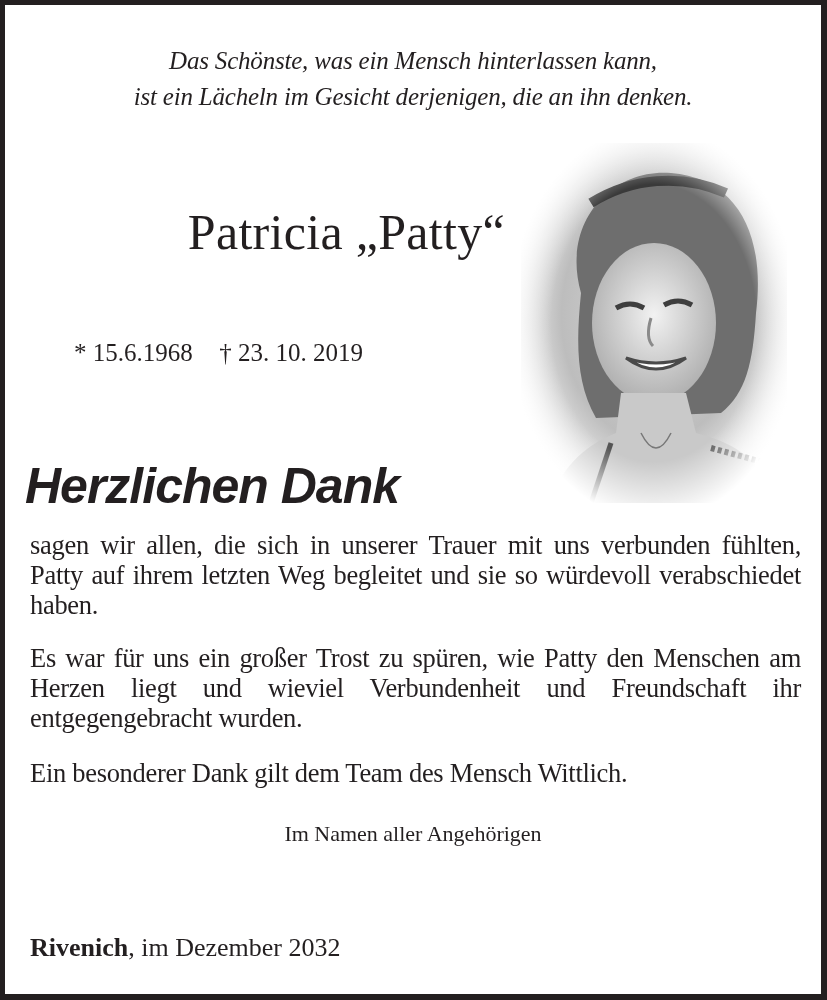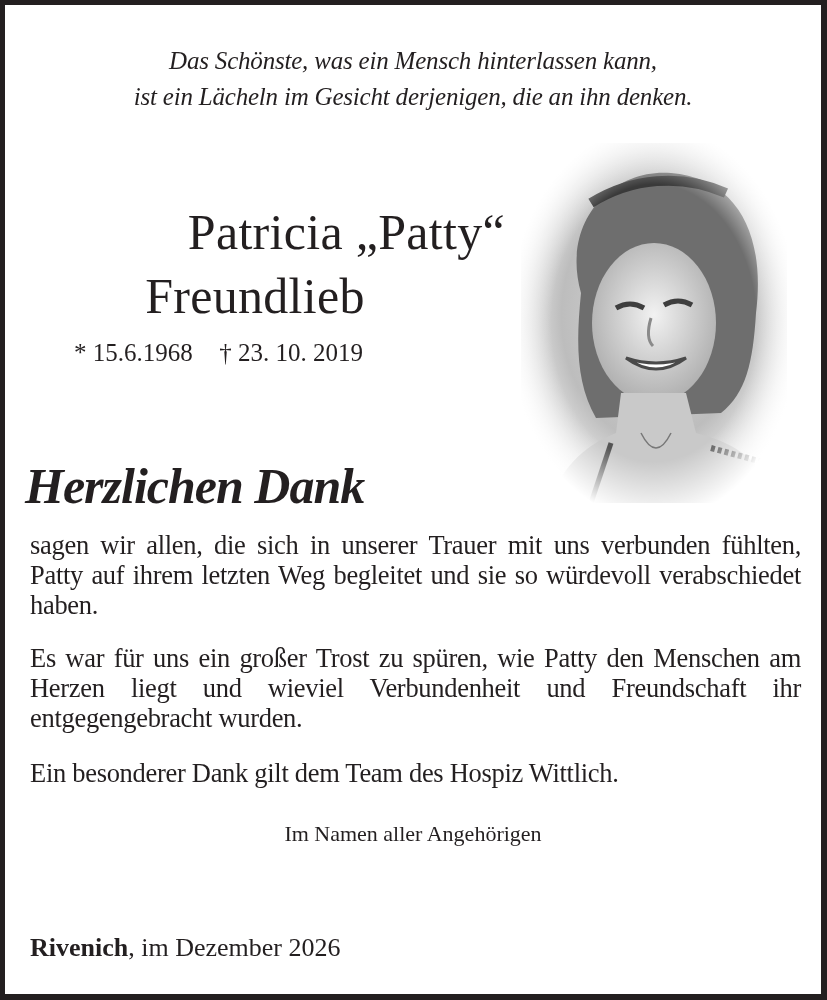--- a/index.html
+++ b/index.html
@@ -17,42 +17,41 @@
   .name {
     font-size: 50px; text-align: center; width: 500px; left: 0;
     letter-spacing: 0.3px;
   }
   .dates { font-size: 25px; left: 69px; top: 334px; }
   .photo {
     left: 516px; top: 138px; width: 266px; height: 360px;
   }
   .script {
     left: 20px; top: 452px; font-size: 50px; font-style: italic;
-    font-family: Liberation Serif, serif; font-weight: bold;
+    font-family: Liberation Sans, sans-serif; font-weight: bold;
     letter-spacing: -1px;
   }
   .body {
     left: 25px; width: 771px; font-size: 26.5px; line-height: 30px;
     text-align: justify; letter-spacing: -0.3px;
   }
   .body .last { text-align-last: left; }
   .center { left: 0; width: 816px; text-align: center; font-size: 22px; }
   .place { left: 25px; top: 928px; font-size: 26px; }
   .place b { font-weight: bold; }
 </style>
 </head>
 <body>
 
 <div class="frame">
 
   <div class="abs quote" style="top:42px;">Das Schönste, was ein Mensch hinterlassen kann,</div>
   <div class="abs quote" style="top:78px;">ist ein Lächeln im Gesicht derjenigen, die an ihn denken.</div>
 
   <div class="abs name" style="top:198px;text-align:right;">Patricia „Patty“</div>
-  <div class="abs name" style="top:262px;">Freundlieb</div>
 
   <div class="abs dates">
     <span>*</span>
     <span>15.6.1968</span>
     <span style="display:inline-block;width:14px;"></span>
     <span>†</span>
     <span>23. 10. 2019</span>
   </div>
 
   <div class="abs photo">
@@ -97,22 +96,22 @@
 
   <div class="abs script">Herzlichen Dank</div>
 
   <div class="abs body" style="top:525px;">
     <div class="last" style="white-space:normal;">sagen wir allen, die sich in unserer Trauer mit uns verbunden fühlten, Patty auf ihrem letzten Weg begleitet und sie so würdevoll verabschiedet haben.</div>
   </div>
   <div class="abs body" style="top:638px;">
     <div class="last" style="white-space:normal;">Es war für uns ein großer Trost zu spüren, wie Patty den Menschen am Herzen liegt und wieviel Verbundenheit und Freundschaft ihr entgegengebracht wurden.</div>
   </div>
   <div class="abs body" style="top:753px;">
-    <div class="last" style="white-space:normal;">Ein besonderer Dank gilt dem Team des Hospiz Wittlich.</div>
+    <div class="last" style="white-space:normal;">Ein besonderer Dank gilt dem Team des Mensch Wittlich.</div>
   </div>
 
   <div class="abs center" style="top:816px;">Im Namen aller Angehörigen</div>
 
   <div class="abs place">
-    <b>Rivenich</b><span>, im Dezember 2026</span>
+    <b>Rivenich</b><span>, im Dezember 2032</span>
   </div>
 
 </div>
 
 </body></html>

